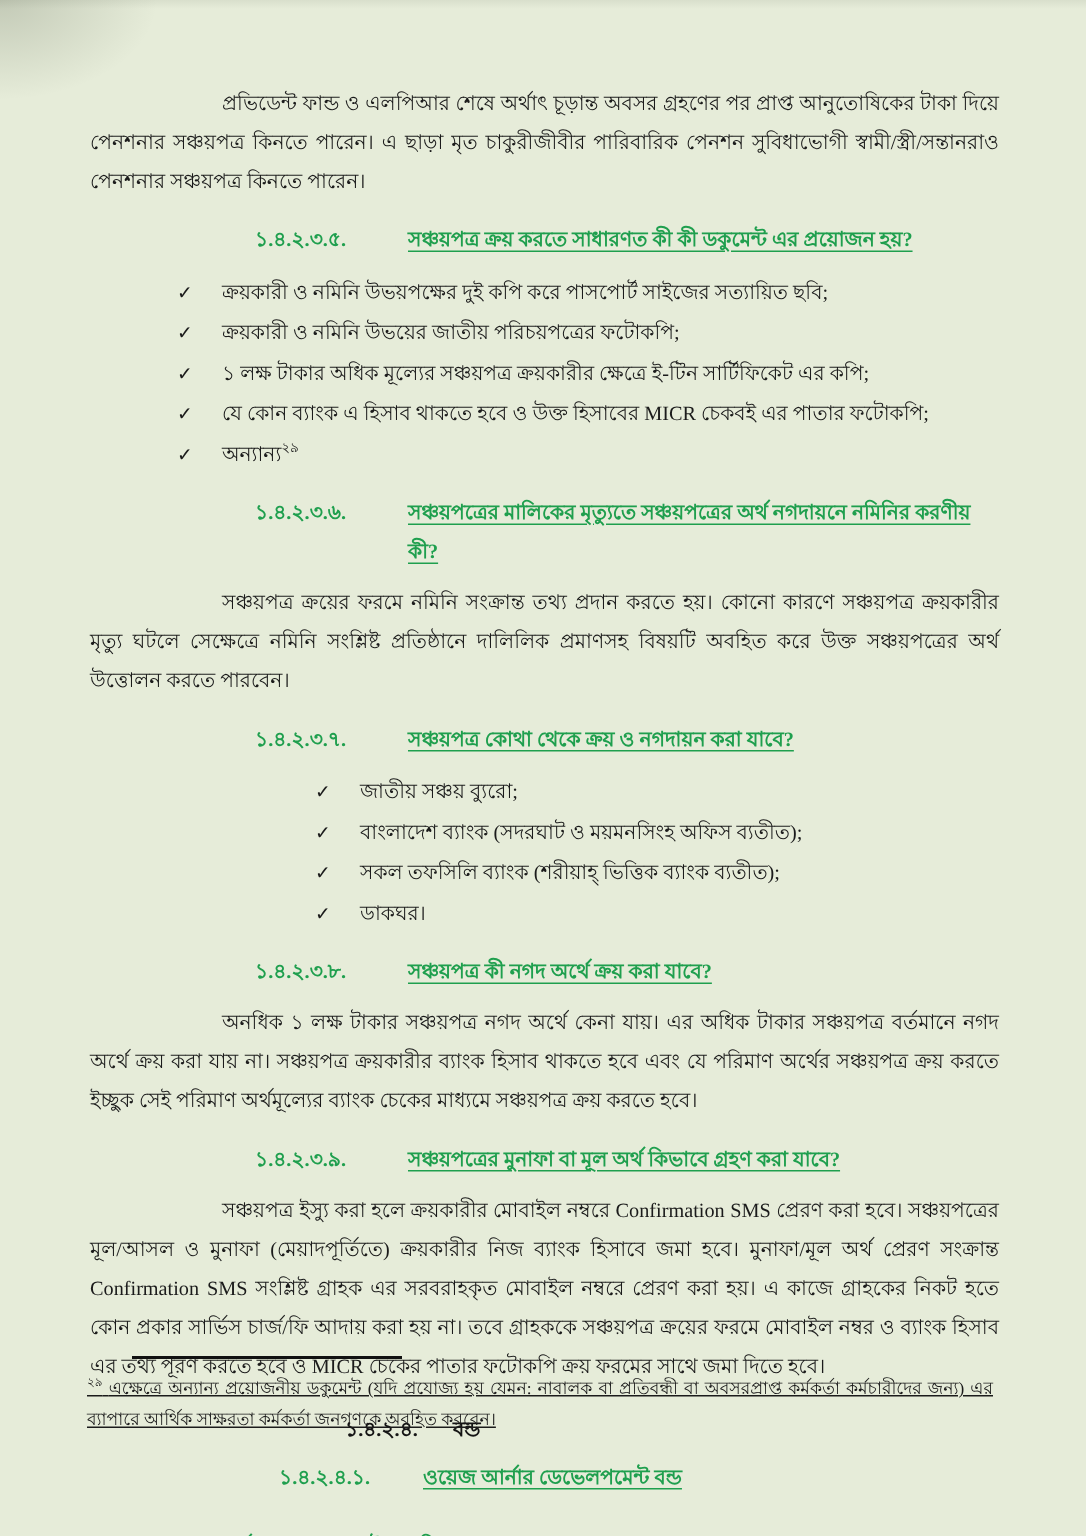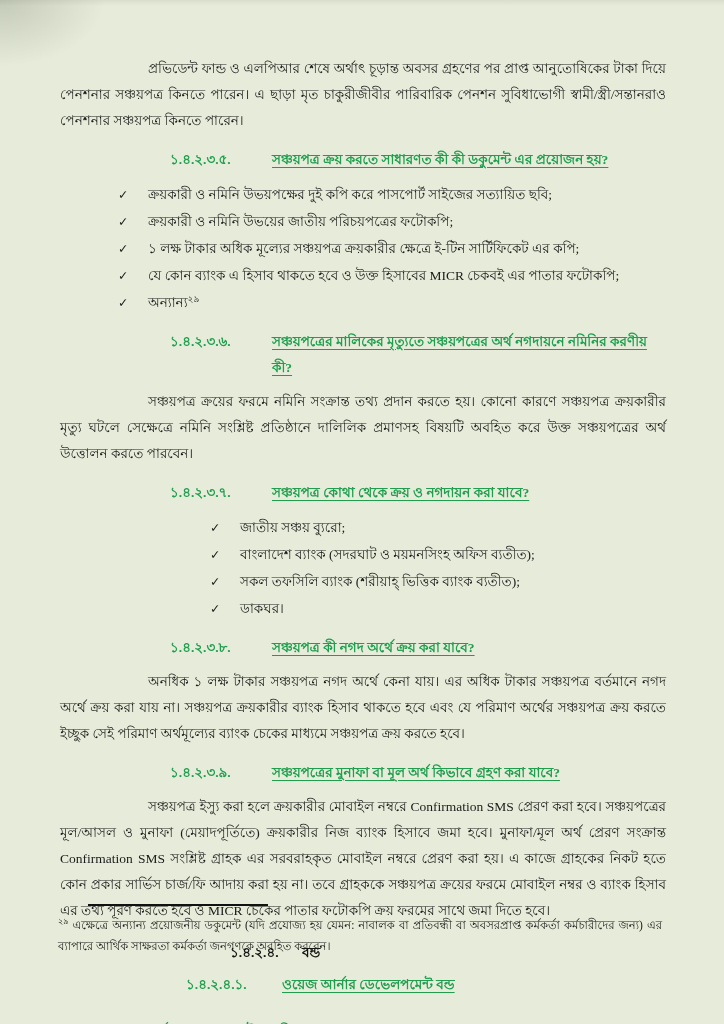--- a/index.html
+++ b/index.html
@@ -79,20 +79,21 @@
     font-weight:bold;
     color:var(--green);
   }
   .q-row .label{flex:0 0 40px;}
   .footnote{
     position:absolute;
     left:58px;right:62px;top:904px;
     font-size:11.5px;
     line-height:21px;
     text-align:justify;
+    text-decoration:underline;
   }
   .footnote .rule{
     width:180px;
     height:0;
     border-top:2px solid #111;
     margin:0 0 5px 30px;
   }
   .footnote sup{font-size:8px;}
 </style>
 </head>

